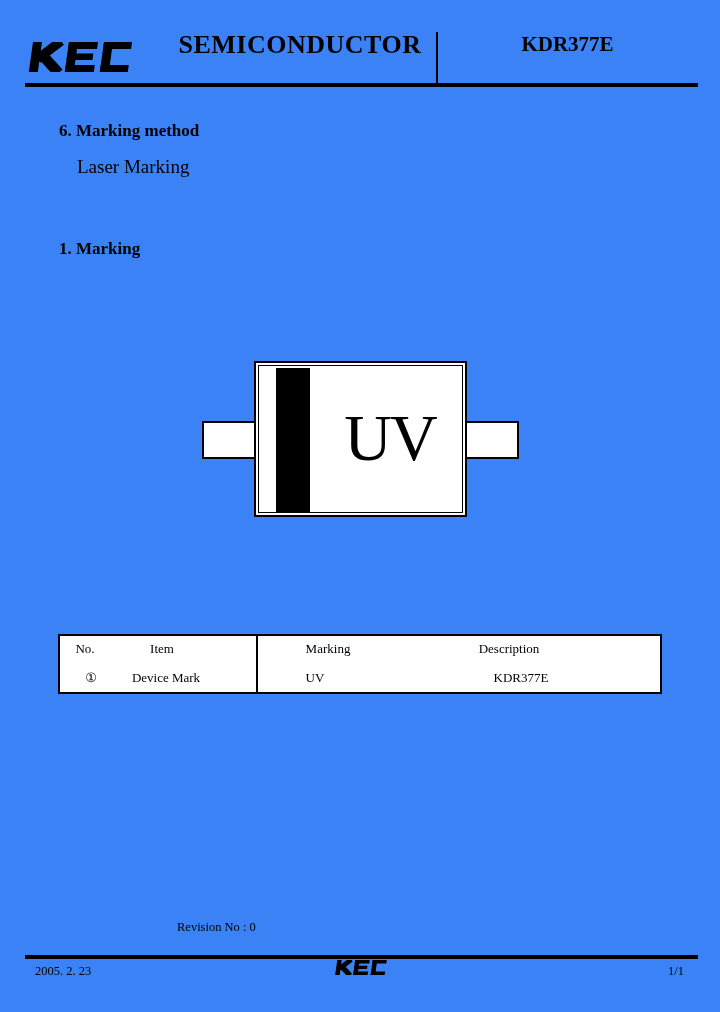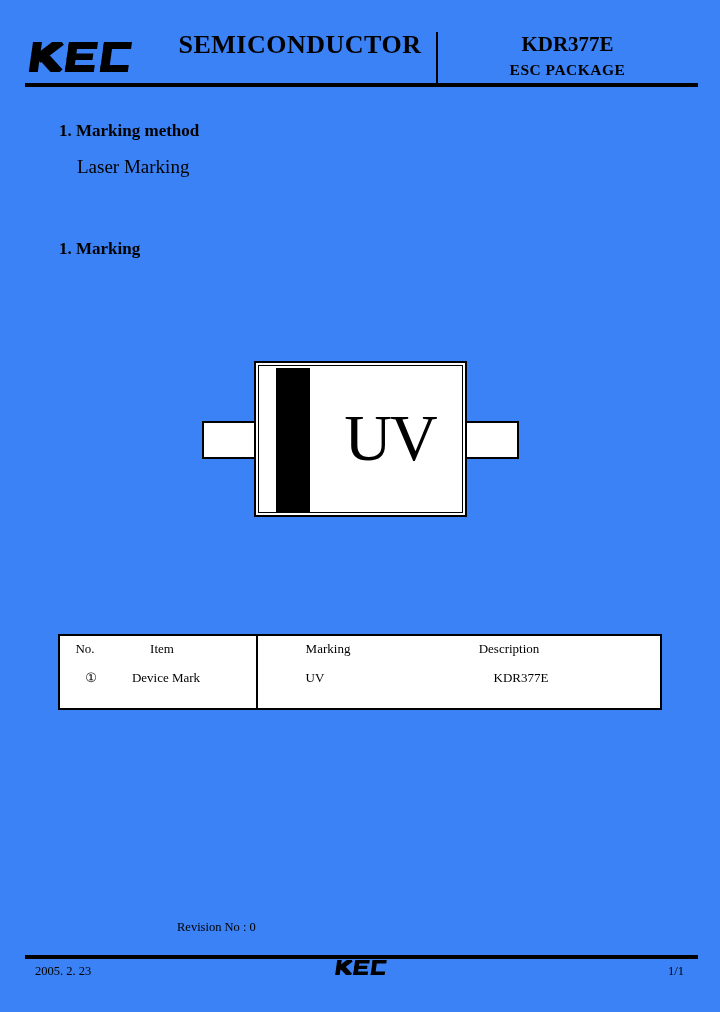--- a/index.html
+++ b/index.html
@@ -25,21 +25,21 @@
   .sec-title { font-weight:bold; font-size:17px; white-space:nowrap; }
   .sec-body { font-size:19px; white-space:nowrap; }
   
   .lead { border:2px solid #000; background:#fff; }
   .pkg-body { left:254px; top:361px; width:213px; height:156px; border:2px solid #000; background:#fff; }
   .pkg-inner { position:absolute; inset:2px; border:1px solid #000; }
   .pkg-stripe { position:absolute; left:20px; top:5px; width:34px; height:144px; background:#000; }
   .pkg-mark { position:absolute; left:84px; top:42px; width:100px; text-align:center;
               font-size:66px; line-height:1; letter-spacing:-2px; white-space:nowrap; }
   
-  .mtable { left:58px; top:634px; width:604px; height:76px; border:2px solid #000; background:#fff; }
+  .mtable { left:58px; top:634px; width:604px; height:60px; border:2px solid #000; background:#fff; }
   .mtable .vline { position:absolute; left:196px; top:0; width:2px; height:100%; background:#000; }
   .tcell { position:absolute; transform:translateX(-50%); font-size:13px; white-space:nowrap; }
   .trow1 { top:5px; }
   .trow2 { top:34px; }
   
   .ftr-rule { left:25px; top:955px; width:673px; height:4px; }
   .ftr-text { font-size:12.5px; white-space:nowrap; }
   svg .stroke { stroke:#000; fill:none; }
 </style>
 </head>
@@ -71,26 +71,25 @@
   </svg>
 
   <div class="abs hdr-center">
     <div class="hdr-title1">SEMICONDUCTOR</div>
   </div>
 
   <div class="abs hdr-div"></div>
 
   <div class="abs hdr-right">
     <div class="hdr-part">KDR377E</div>
-    <div class="hdr-pkg">ESC PACKAGE</div>
   </div>
 
   <div class="abs rule hdr-rule"></div>
 
-  <div class="abs sec-title" style="left:59px; top:121px;">1. Marking method</div>
+  <div class="abs sec-title" style="left:59px; top:121px;">6. Marking method</div>
   <div class="abs sec-body" style="left:77px; top:156px;">Laser Marking</div>
 
   <div class="abs sec-title" style="left:59px; top:239px;">1. Marking</div>
 
   <div class="abs lead" style="left:202px; top:421px; width:54px; height:38px;"></div>
   <div class="abs lead" style="left:465px; top:421px; width:54px; height:38px;"></div>
 
   <div class="abs pkg-body">
     <div class="pkg-inner"></div>
     <div class="pkg-stripe"></div>

